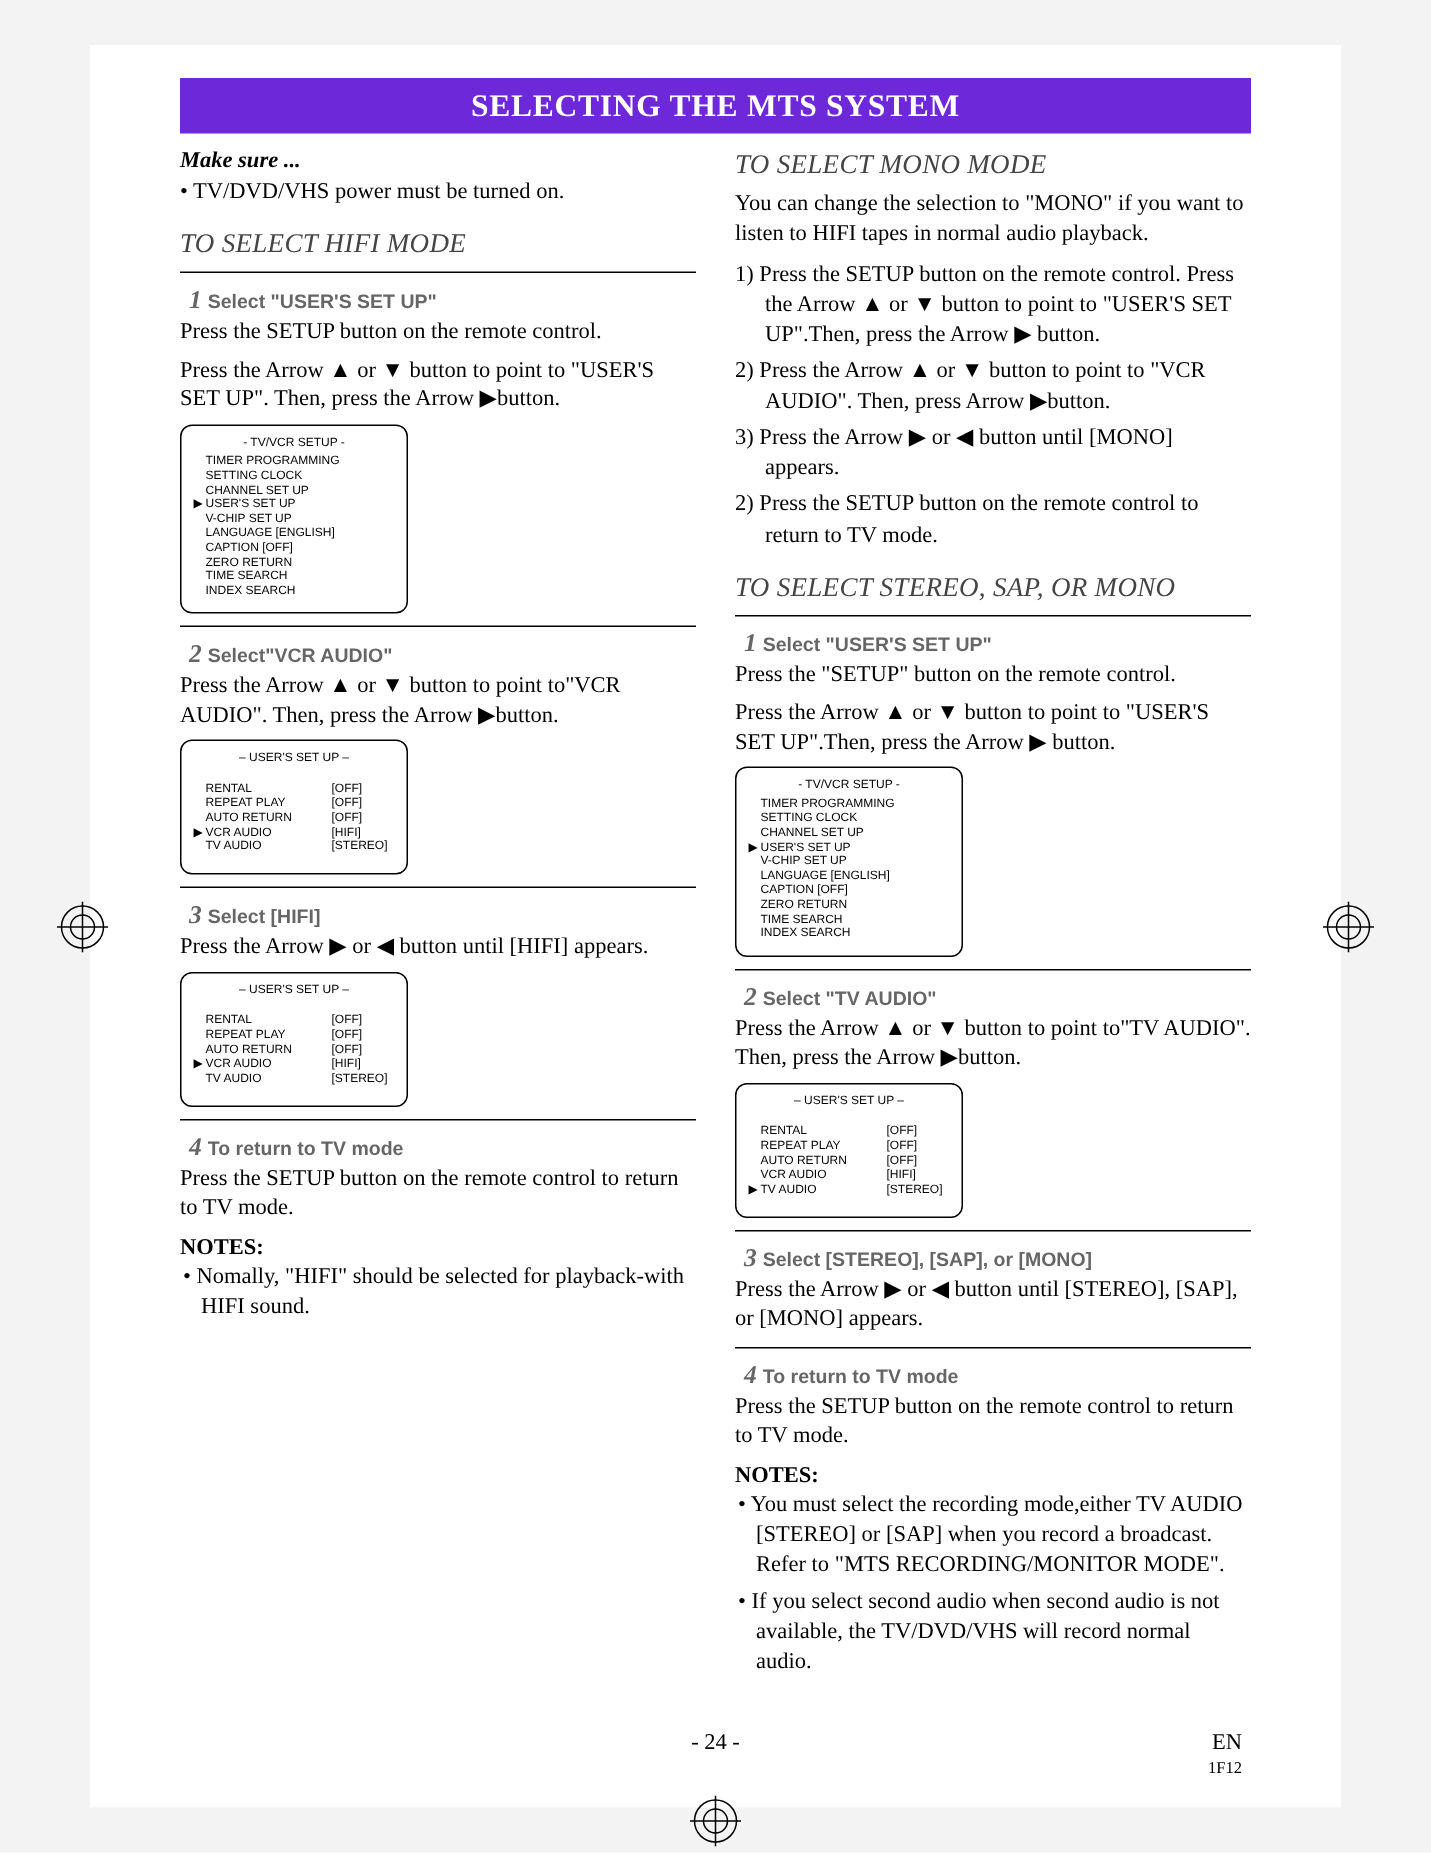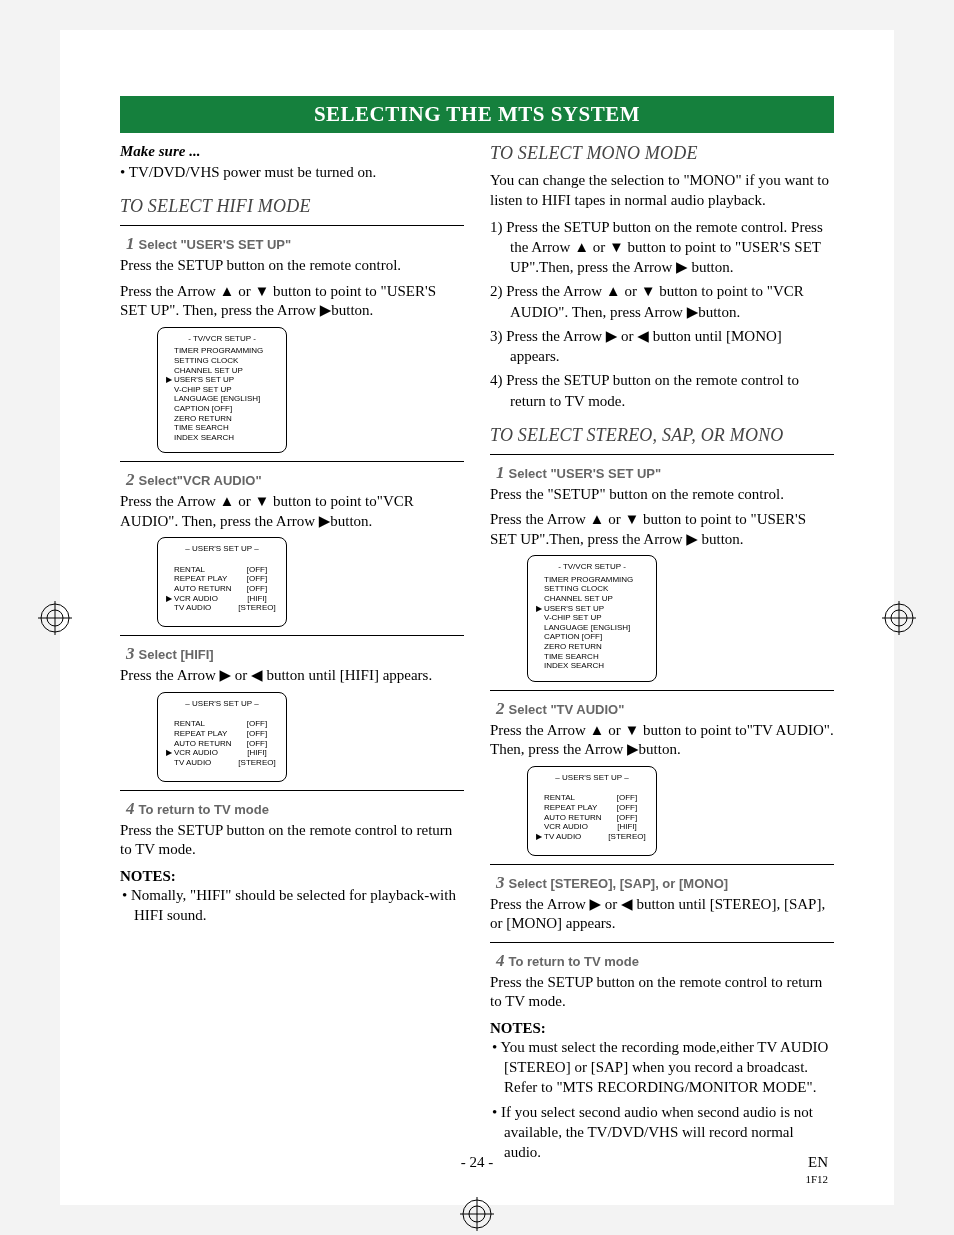--- a/index.html
+++ b/index.html
@@ -14,28 +14,27 @@
   }
   .page {
     position: absolute;
     left: 60px; right: 60px; top: 30px; bottom: 30px;
     background: #fff;
   }
   .content {
     padding: 22px 60px 20px 60px;
   }
   .banner {
-    background: #15803d;
+    background: #6d28d9;
     color: #fff;
     text-align: center;
     padding: 6px 0;
     font-size: 21px;
     font-weight: bold;
     letter-spacing: 0.5px;
-    margin-top: 44px;
   }
   .columns {
     display: flex;
     gap: 26px;
     margin-top: 10px;
   }
   .col { flex: 1 1 0; min-width: 0; }
   .makesure {
     font-style: italic;
     font-weight: bold;
@@ -74,31 +73,30 @@
   }
   .step-row { display: flex; align-items: flex-start; gap: 6px; flex-direction: column; }
   .step-text { flex: 1; font-size: 15px; line-height: 1.3; }
   .osd {
     border: 1px solid #000;
     border-radius: 8px;
     font-family: Arial, Helvetica, sans-serif;
     font-size: 8px;
     line-height: 1.2;
     padding: 6px 8px 10px 8px;
-    width: 130px;
+    width: 152px;
     min-height: 90px;
     flex-shrink: 0;
     position: relative;
-    margin-left: 37px;
   }
   .osd-title { text-align: center; font-size: 8px; margin-bottom: 3px; }
   .osd-line { display: flex; }
   .osd-line .ptr { width: 8px; flex-shrink:0; }
   .osd-line .lbl { flex: 1; }
-  .osd-line .val { text-align: center; width: 42px; }
+  .osd-line .val { text-align: left; width: 42px; }
   .notes-head { font-weight: bold; font-size: 15px; margin-top: 8px; }
   .notes li { margin-left: 14px; font-size: 15px; line-height: 1.35; margin-bottom: 4px; }
   .notes { list-style: none; }
   .notes li::before { content: "• "; margin-left: -12px; }
   ol.seq { list-style: none; }
   ol.seq li { font-size: 15px; line-height: 1.35; margin-bottom: 4px; padding-left: 20px; text-indent: -20px; }
   .footer {
     position: absolute;
     bottom: 34px; left: 60px; right: 60px;
     font-size: 15px;
@@ -295,21 +293,21 @@
         </ul>
       </div>
 
       <div class="col">
         <div class="section-title" style="margin-top:0">TO SELECT MONO MODE</div>
         <div class="body-text">You can change the selection to "MONO" if you want to listen to HIFI tapes in normal audio playback.</div>
         <ol class="seq" style="margin-top:6px">
           <li>1) Press the SETUP button on the remote control. Press the Arrow ▲ or ▼ button to point to "USER'S SET UP".Then, press the Arrow ▶ button.</li>
           <li>2) Press the Arrow ▲ or ▼ button to point to "VCR AUDIO". Then, press Arrow ▶button.</li>
           <li>3) Press the Arrow ▶ or ◀ button until [MONO] appears.</li>
-          <li>4) Press the SETUP button on the remote control to return to TV mode.</li>
+          <li>2) Press the SETUP button on the remote control to return to TV mode.</li>
         </ol>
 
         <div class="section-title">TO SELECT STEREO, SAP, OR MONO</div>
         <hr class="step-sep">
 
         <div class="step-block">
           <div class="step-head"><span class="step-num">1</span><span>Select "USER'S SET UP"</span></div>
           <div class="step-row">
             <div class="step-text">
               <div>Press the "SETUP" button on the remote control.</div>

